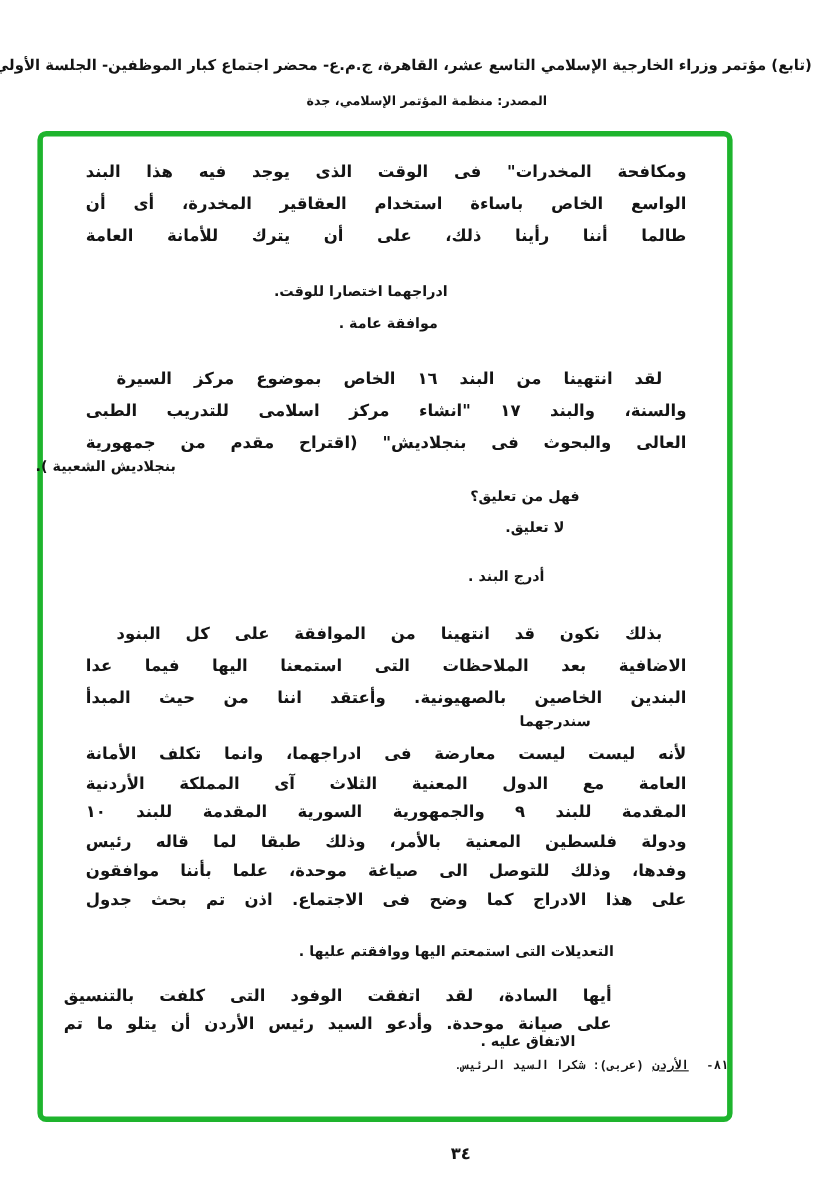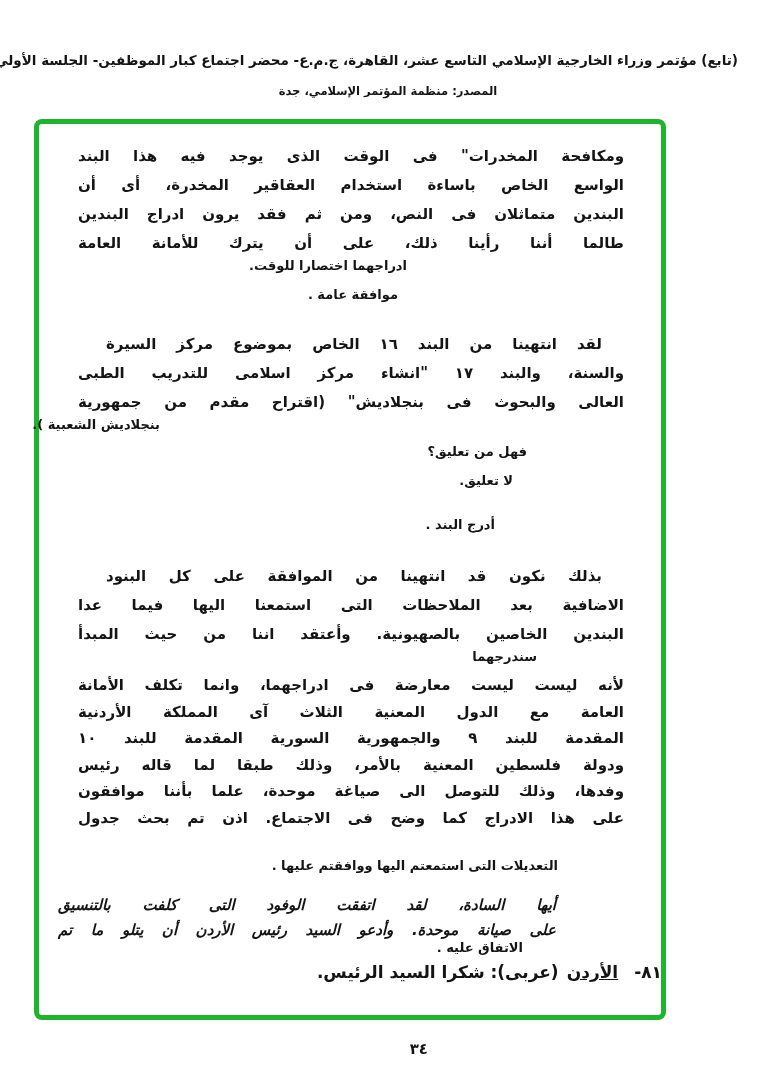--- a/index.html
+++ b/index.html
@@ -23,30 +23,30 @@
   }
   
   .para{
     position:absolute;right:134px;width:546px;direction:rtl;
     font-size:15px;font-weight:bold;
   }
   .para .tline{text-align:justify;text-align-last:justify;}
   .para.indent .tline:first-child{text-indent:22px;margin-left:28px;}
   .lh29{line-height:29px;}
   .lh265{line-height:26.5px;}
-  .lh25{line-height:25px;font-style:italic;}
+  .lh25{line-height:25px;}
   
   .sline{
     position:absolute;direction:rtl;white-space:nowrap;
     font-size:13px;font-weight:bold;
   }
   .p5{right:202px;width:498px;}
   
   .item81{position:absolute;top:962px;right:96px;direction:rtl;white-space:nowrap;
-    font-size:17px;font-weight:bold;}
+    font-size:11px;font-weight:bold;font-family:Liberation Mono, monospace;}
   .item81 .num{margin-left:16px;}
   .item81 .country{text-decoration:underline;margin-left:8px;}
   
   .page-num{
     position:absolute;top:1040px;left:384px;width:44px;text-align:right;
     font-size:15px;font-weight:bold;direction:rtl;
   }
 </style>
 </head>
 <body>
@@ -54,21 +54,20 @@
 <div class="sheet">
 
   <div class="header1">(تابع) مؤتمر وزراء الخارجية الإسلامي التاسع عشر، القاهرة، ج.م.ع- محضر اجتماع كبار الموظفين- الجلسة الأولي- ٢٨ يوليه ١٩٩٠</div>
   <div class="header2">المصدر: منظمة المؤتمر الإسلامي، جدة</div>
 
   <div class="green-box" style="border-color: rgb(30, 180, 45);"></div>
 
   <div class="para lh29" style="top:142px">
       <div class="tline">ومكافحة المخدرات" فى الوقت الذى يوجد فيه هذا البند</div>
       <div class="tline">الواسع الخاص باساءة استخدام العقاقير المخدرة، أى أن</div>
-      <div class="tline">البندين متماثلان فى النص، ومن ثم فقد يرون ادراج البندين</div>
       <div class="tline">طالما أننا رأينا ذلك، على أن يترك للأمانة العامة</div>
     </div>
   <div class="sline" style="top:258px;right:351px">ادراجهما اختصارا للوقت.</div>
 
   <div class="sline" style="top:287px;right:360px">موافقة عامة .</div>
 
   <div class="para lh29 indent" style="top:330px">
       <div class="tline">لقد انتهينا من البند ١٦ الخاص بموضوع مركز السيرة</div>
       <div class="tline">والسنة، والبند ١٧ "انشاء مركز اسلامى للتدريب الطبى</div>
       <div class="tline">العالى والبحوث فى بنجلاديش" (اقتراح مقدم من جمهورية</div>

